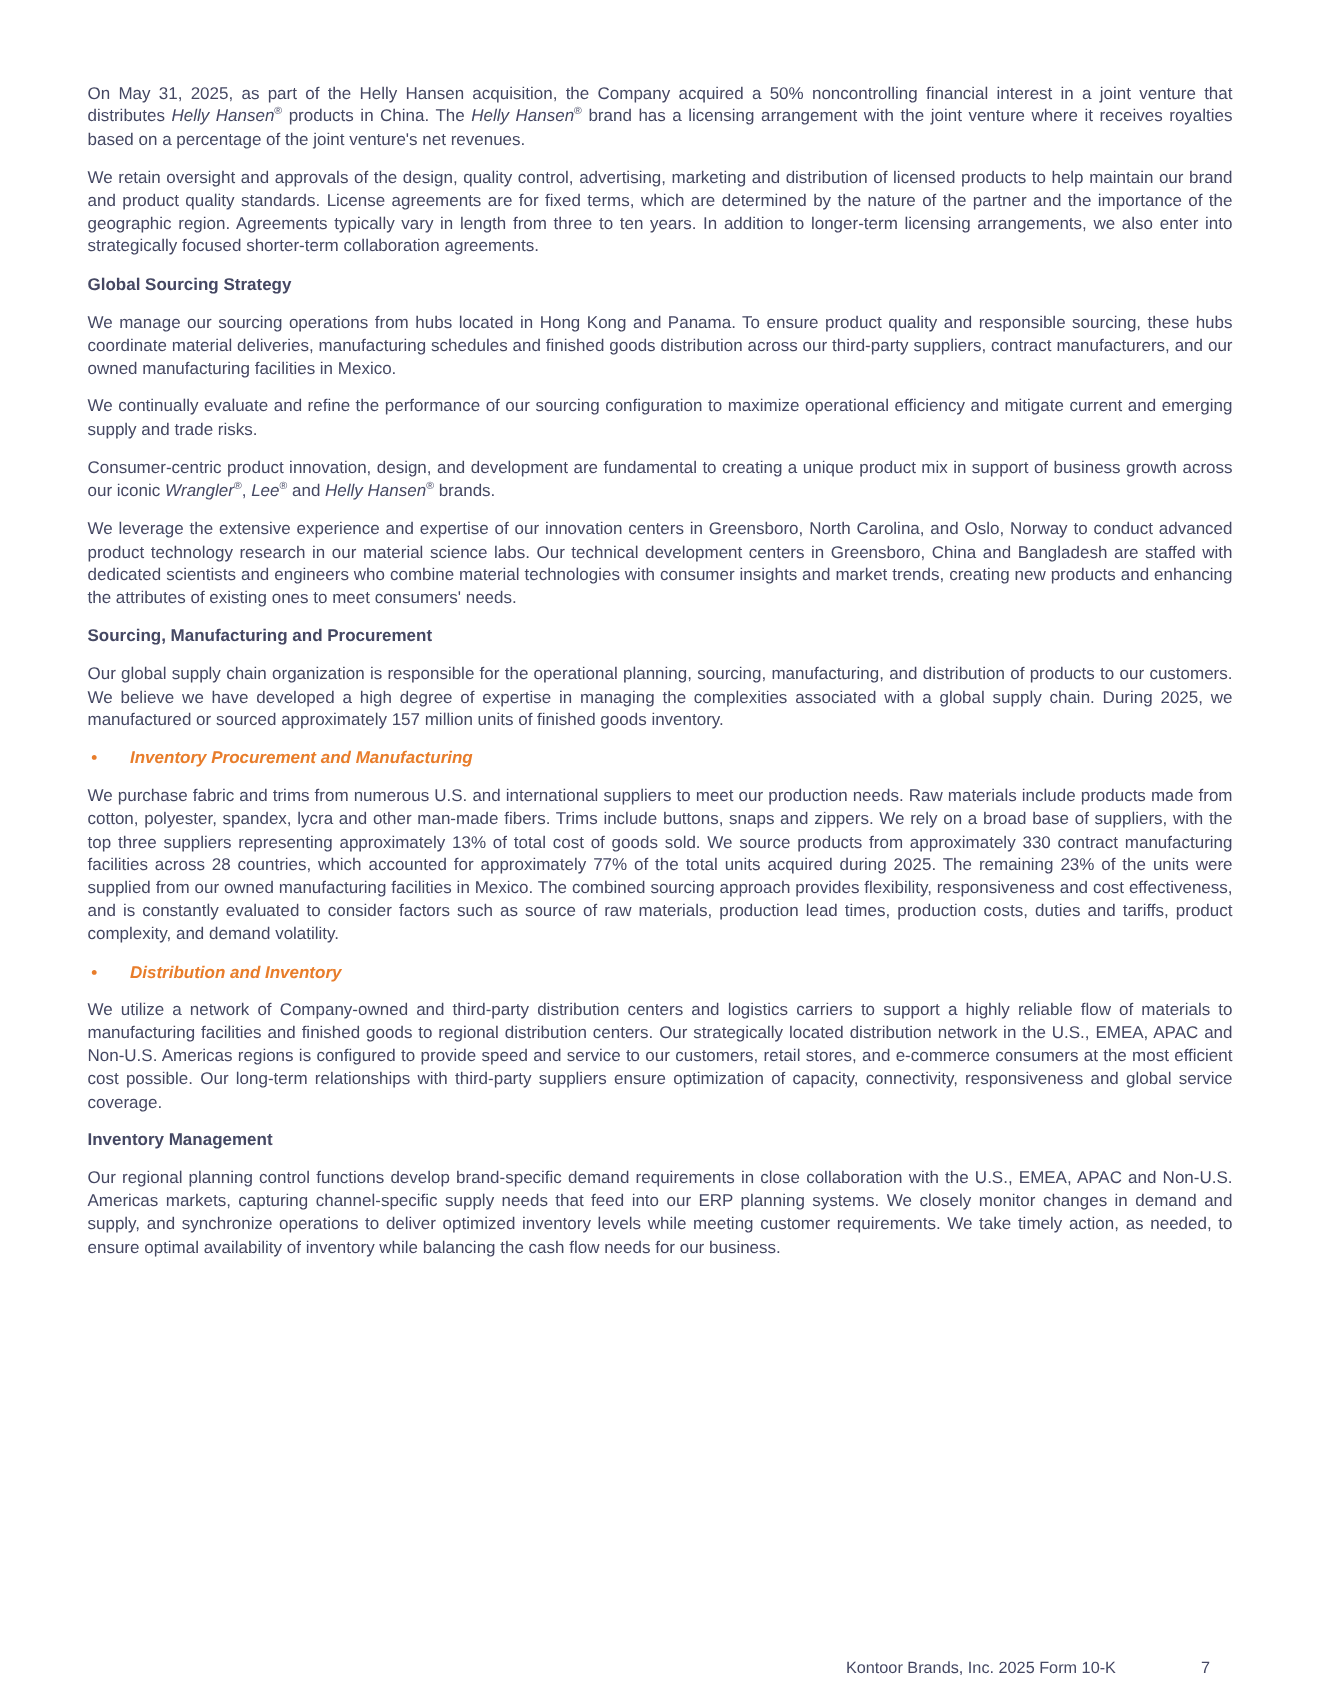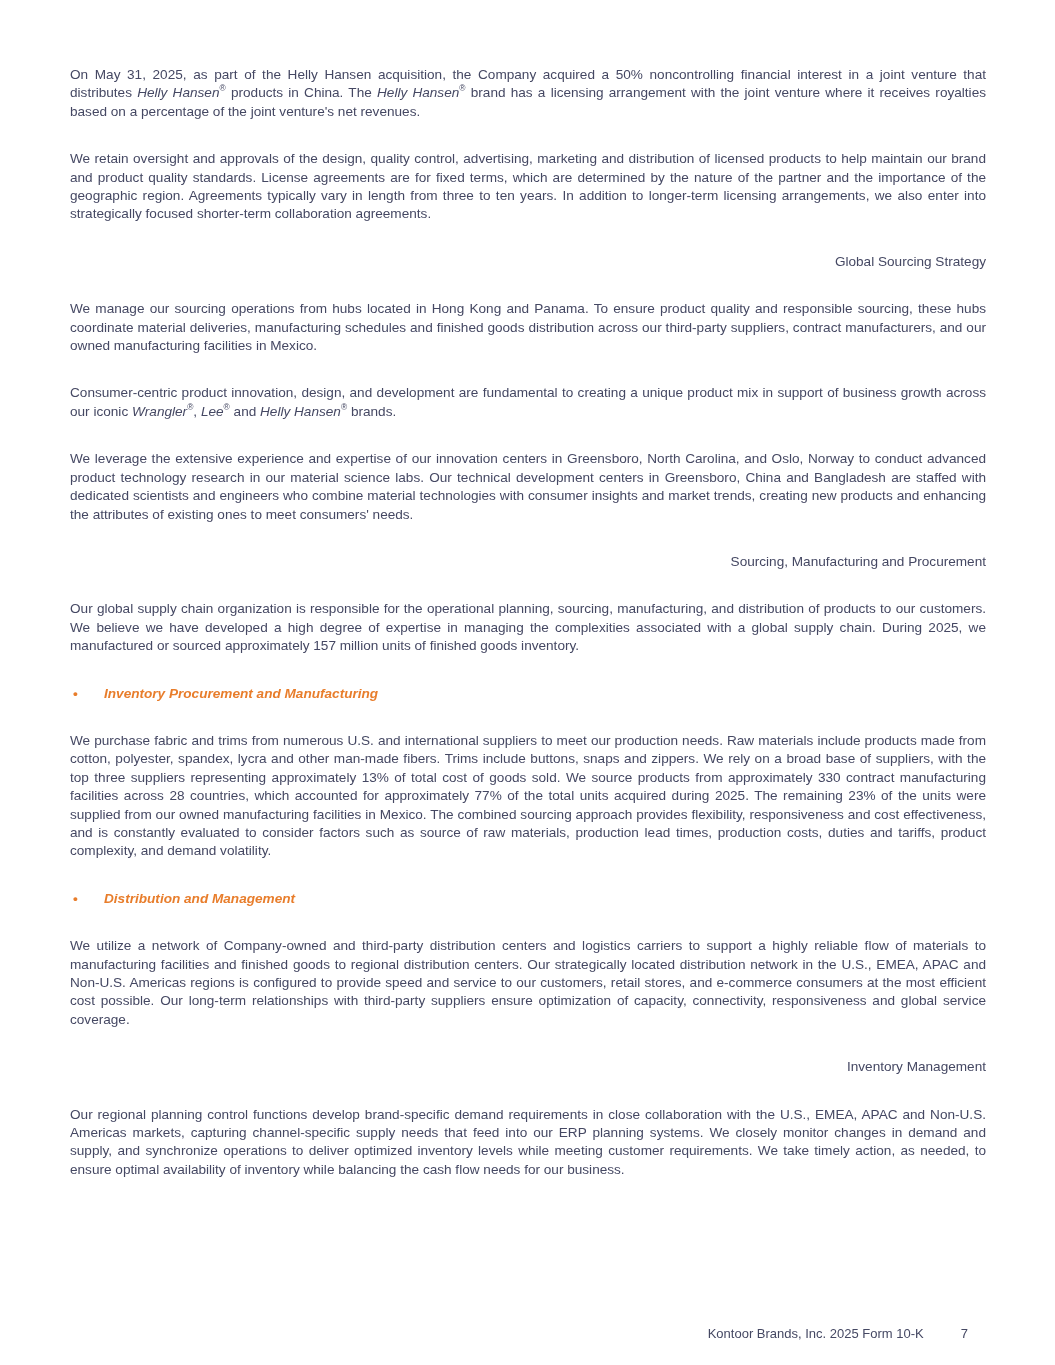--- a/index.html
+++ b/index.html
@@ -20,24 +20,24 @@
     position: absolute;
     left: 70px;
     top: 66px;
     width: 916px;
   }
   .block {
     font-size: 13.6px;
     line-height: 18.4px;
     text-align: justify;
   }
-  .block + .block { margin-top: 29px; }
+  .block + .block { margin-top: 12px; }
   .block.h {
-    font-weight: normal;
-    text-align: right;
+    font-weight: bold;
+    text-align: left;
   }
   .block.bullet {
     display: flex;
     align-items: baseline;
     font-weight: bold;
     font-style: italic;
     color: #E87D2B;
     text-align: left;
   }
   .block.bullet .dot {
@@ -54,44 +54,46 @@
   }
   .footer {
     position: absolute;
     top: 1326px;
     right: 87px;
     font-size: 13px;
     line-height: 16px;
     color: #454863;
     display: flex;
     align-items: baseline;
+    gap: 31px;
   }
   .footer .pagenum { margin-left: 37px; }
 </style>
 </head>
 <body>
 
 <div class="page">
   <div class="content">
       <div class="block p"><span>On May 31, 2025, as part of the Helly Hansen acquisition, the Company acquired a 50% noncontrolling financial interest in a joint venture that distributes </span><span class="it">Helly Hansen</span><span class="sup">®</span><span> products in China. The </span><span class="it">Helly Hansen</span><span class="sup">®</span><span> brand has a licensing arrangement with the joint venture where it receives royalties based on a percentage of the joint venture's net revenues.</span></div>
       <div class="block p"><span>We retain oversight and approvals of the design, quality control, advertising, marketing and distribution of licensed products to help maintain our brand and product quality standards. License agreements are for fixed terms, which are determined by the nature of the partner and the importance of the geographic region. Agreements typically vary in length from three to ten years. In addition to longer-term licensing arrangements, we also enter into strategically focused shorter-term collaboration agreements.</span></div>
       <div class="block h"><span>Global Sourcing Strategy</span></div>
       <div class="block p"><span>We manage our sourcing operations from hubs located in Hong Kong and Panama. To ensure product quality and responsible sourcing, these hubs coordinate material deliveries, manufacturing schedules and finished goods distribution across our third-party suppliers, contract manufacturers, and our owned manufacturing facilities in Mexico.</span></div>
+      <div class="block p"><span>We continually evaluate and refine the performance of our sourcing configuration to maximize operational efficiency and mitigate current and emerging supply and trade risks.</span></div>
       <div class="block p"><span>Consumer-centric product innovation, design, and development are fundamental to creating a unique product mix in support of business growth across our iconic </span><span class="it">Wrangler</span><span class="sup">®</span><span>, </span><span class="it">Lee</span><span class="sup">®</span><span> and </span><span class="it">Helly Hansen</span><span class="sup">®</span><span> brands.</span></div>
       <div class="block p"><span>We leverage the extensive experience and expertise of our innovation centers in Greensboro, North Carolina, and Oslo, Norway to conduct advanced product technology research in our material science labs. Our technical development centers in Greensboro, China and Bangladesh are staffed with dedicated scientists and engineers who combine material technologies with consumer insights and market trends, creating new products and enhancing the attributes of existing ones to meet consumers' needs.</span></div>
       <div class="block h"><span>Sourcing, Manufacturing and Procurement</span></div>
       <div class="block p"><span>Our global supply chain organization is responsible for the operational planning, sourcing, manufacturing, and distribution of products to our customers. We believe we have developed a high degree of expertise in managing the complexities associated with a global supply chain. During 2025, we manufactured or sourced approximately 157 million units of finished goods inventory.</span></div>
       <div class="block bullet">
         <span class="dot">•</span>
         <span class="bullet-text"><span>Inventory Procurement and Manufacturing</span></span>
       </div>
       <div class="block p"><span>We purchase fabric and trims from numerous U.S. and international suppliers to meet our production needs. Raw materials include products made from cotton, polyester, spandex, lycra and other man-made fibers. Trims include buttons, snaps and zippers. We rely on a broad base of suppliers, with the top three suppliers representing approximately 13% of total cost of goods sold. We source products from approximately 330 contract manufacturing facilities across 28 countries, which accounted for approximately 77% of the total units acquired during 2025. The remaining 23% of the units were supplied from our owned manufacturing facilities in Mexico. The combined sourcing approach provides flexibility, responsiveness and cost effectiveness, and is constantly evaluated to consider factors such as source of raw materials, production lead times, production costs, duties and tariffs, product complexity, and demand volatility.</span></div>
       <div class="block bullet">
         <span class="dot">•</span>
-        <span class="bullet-text"><span>Distribution and Management</span></span>
+        <span class="bullet-text"><span>Distribution and Inventory</span></span>
       </div>
       <div class="block p"><span>We utilize a network of Company-owned and third-party distribution centers and logistics carriers to support a highly reliable flow of materials to manufacturing facilities and finished goods to regional distribution centers. Our strategically located distribution network in the U.S., EMEA, APAC and Non-U.S. Americas regions is configured to provide speed and service to our customers, retail stores, and e-commerce consumers at the most efficient cost possible. Our long-term relationships with third-party suppliers ensure optimization of capacity, connectivity, responsiveness and global service coverage.</span></div>
       <div class="block h"><span>Inventory Management</span></div>
       <div class="block p"><span>Our regional planning control functions develop brand-specific demand requirements in close collaboration with the U.S., EMEA, APAC and Non-U.S. Americas markets, capturing channel-specific supply needs that feed into our ERP planning systems. We closely monitor changes in demand and supply, and synchronize operations to deliver optimized inventory levels while meeting customer requirements. We take timely action, as needed, to ensure optimal availability of inventory while balancing the cash flow needs for our business.</span></div>
     </div>
   <div class="footer">
     <span>Kontoor Brands, Inc. 2025 Form 10-K</span>
     <span class="pagenum">7</span>
   </div>
 </div>

